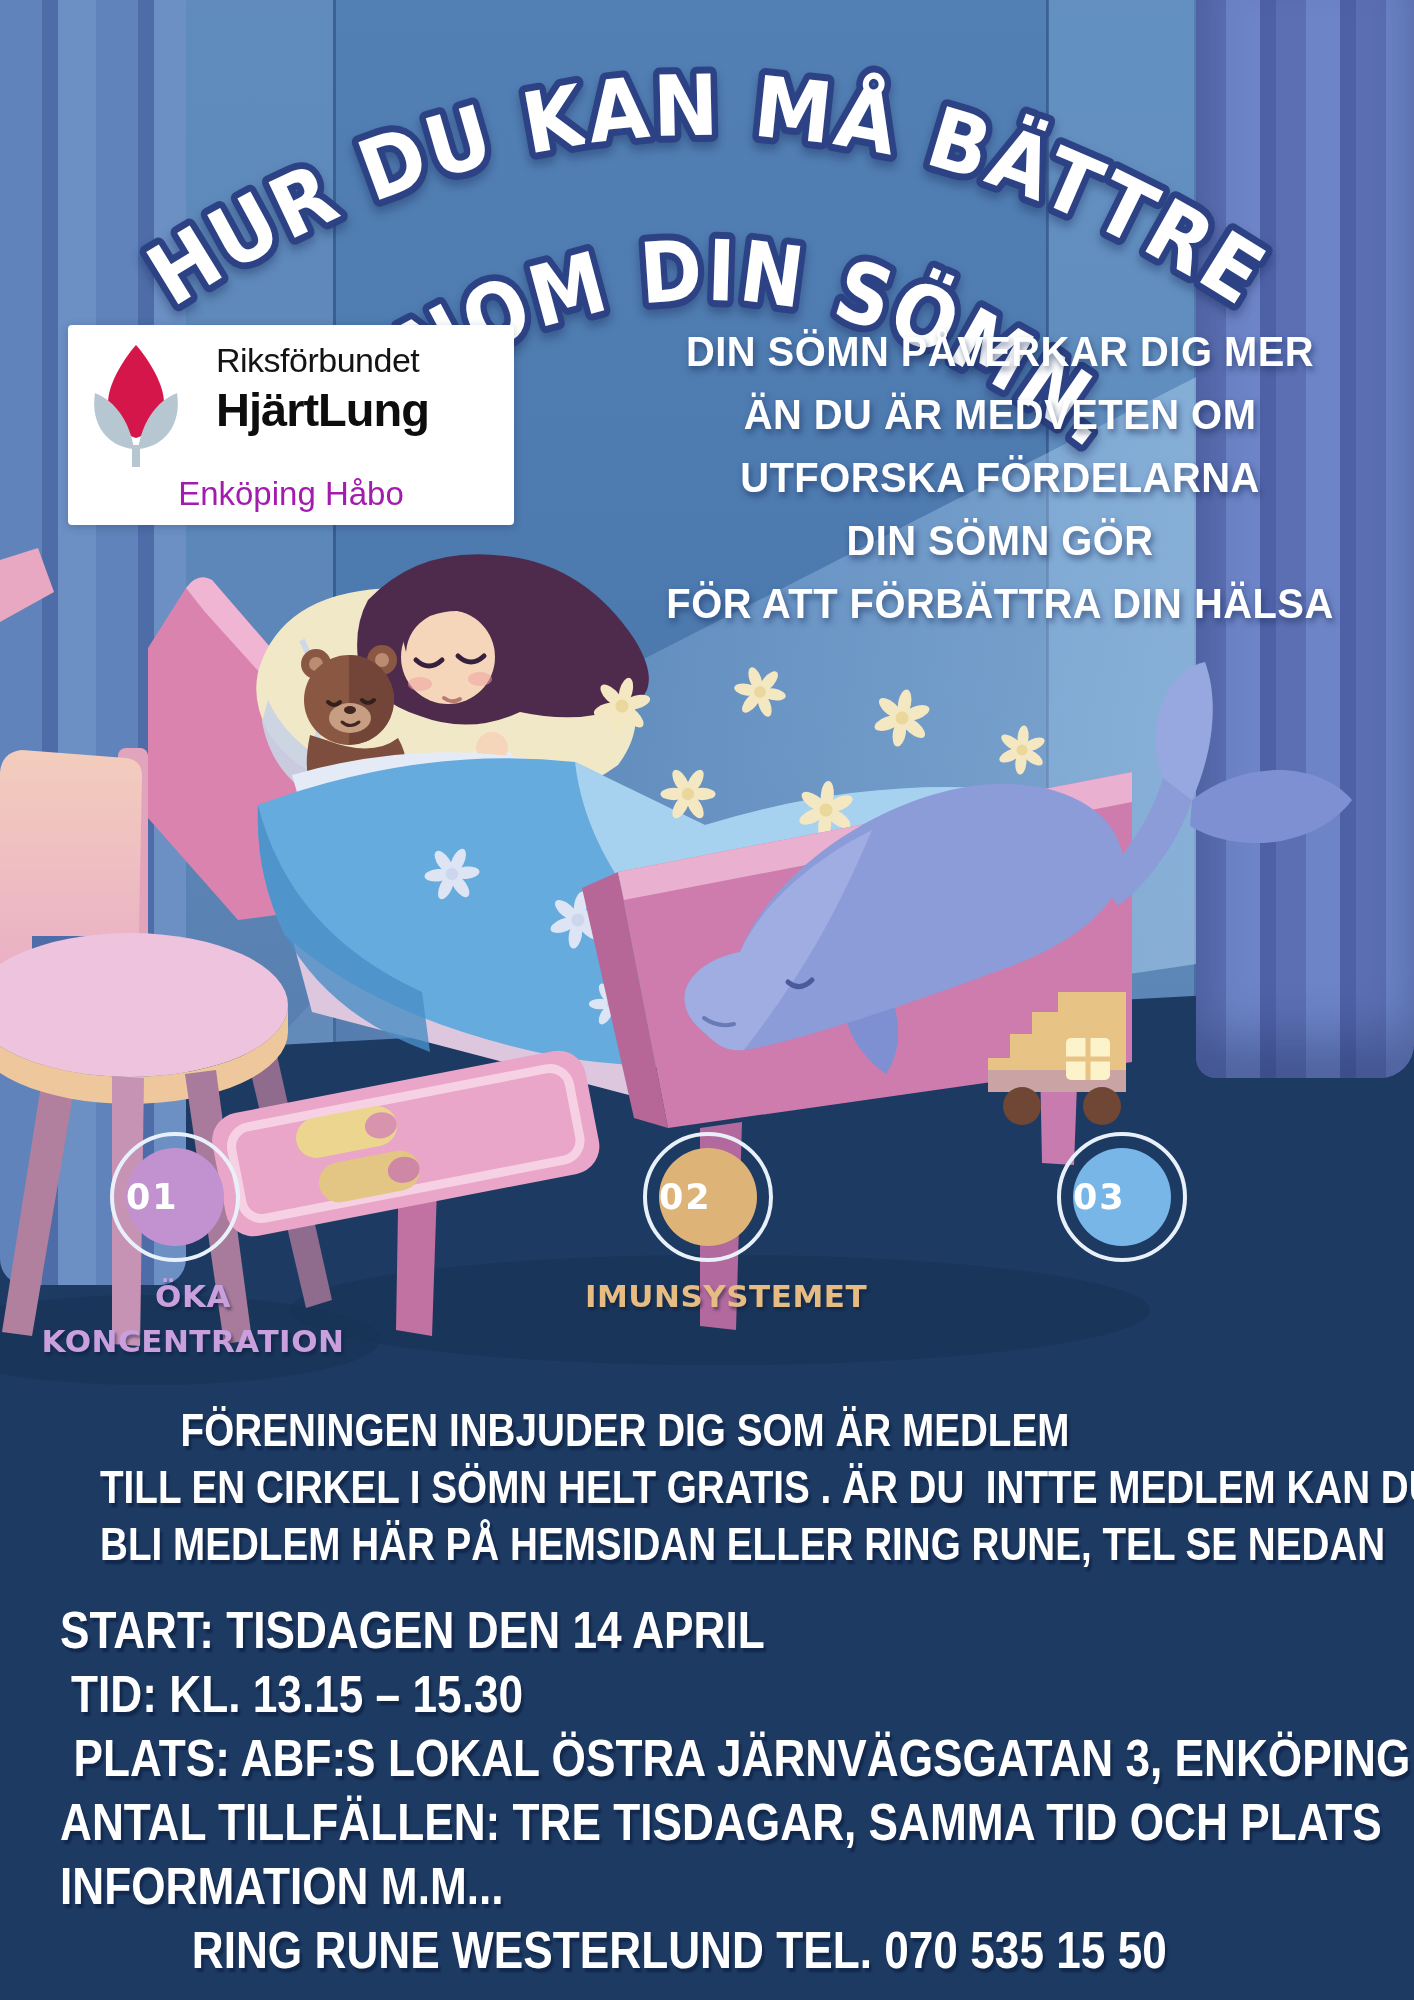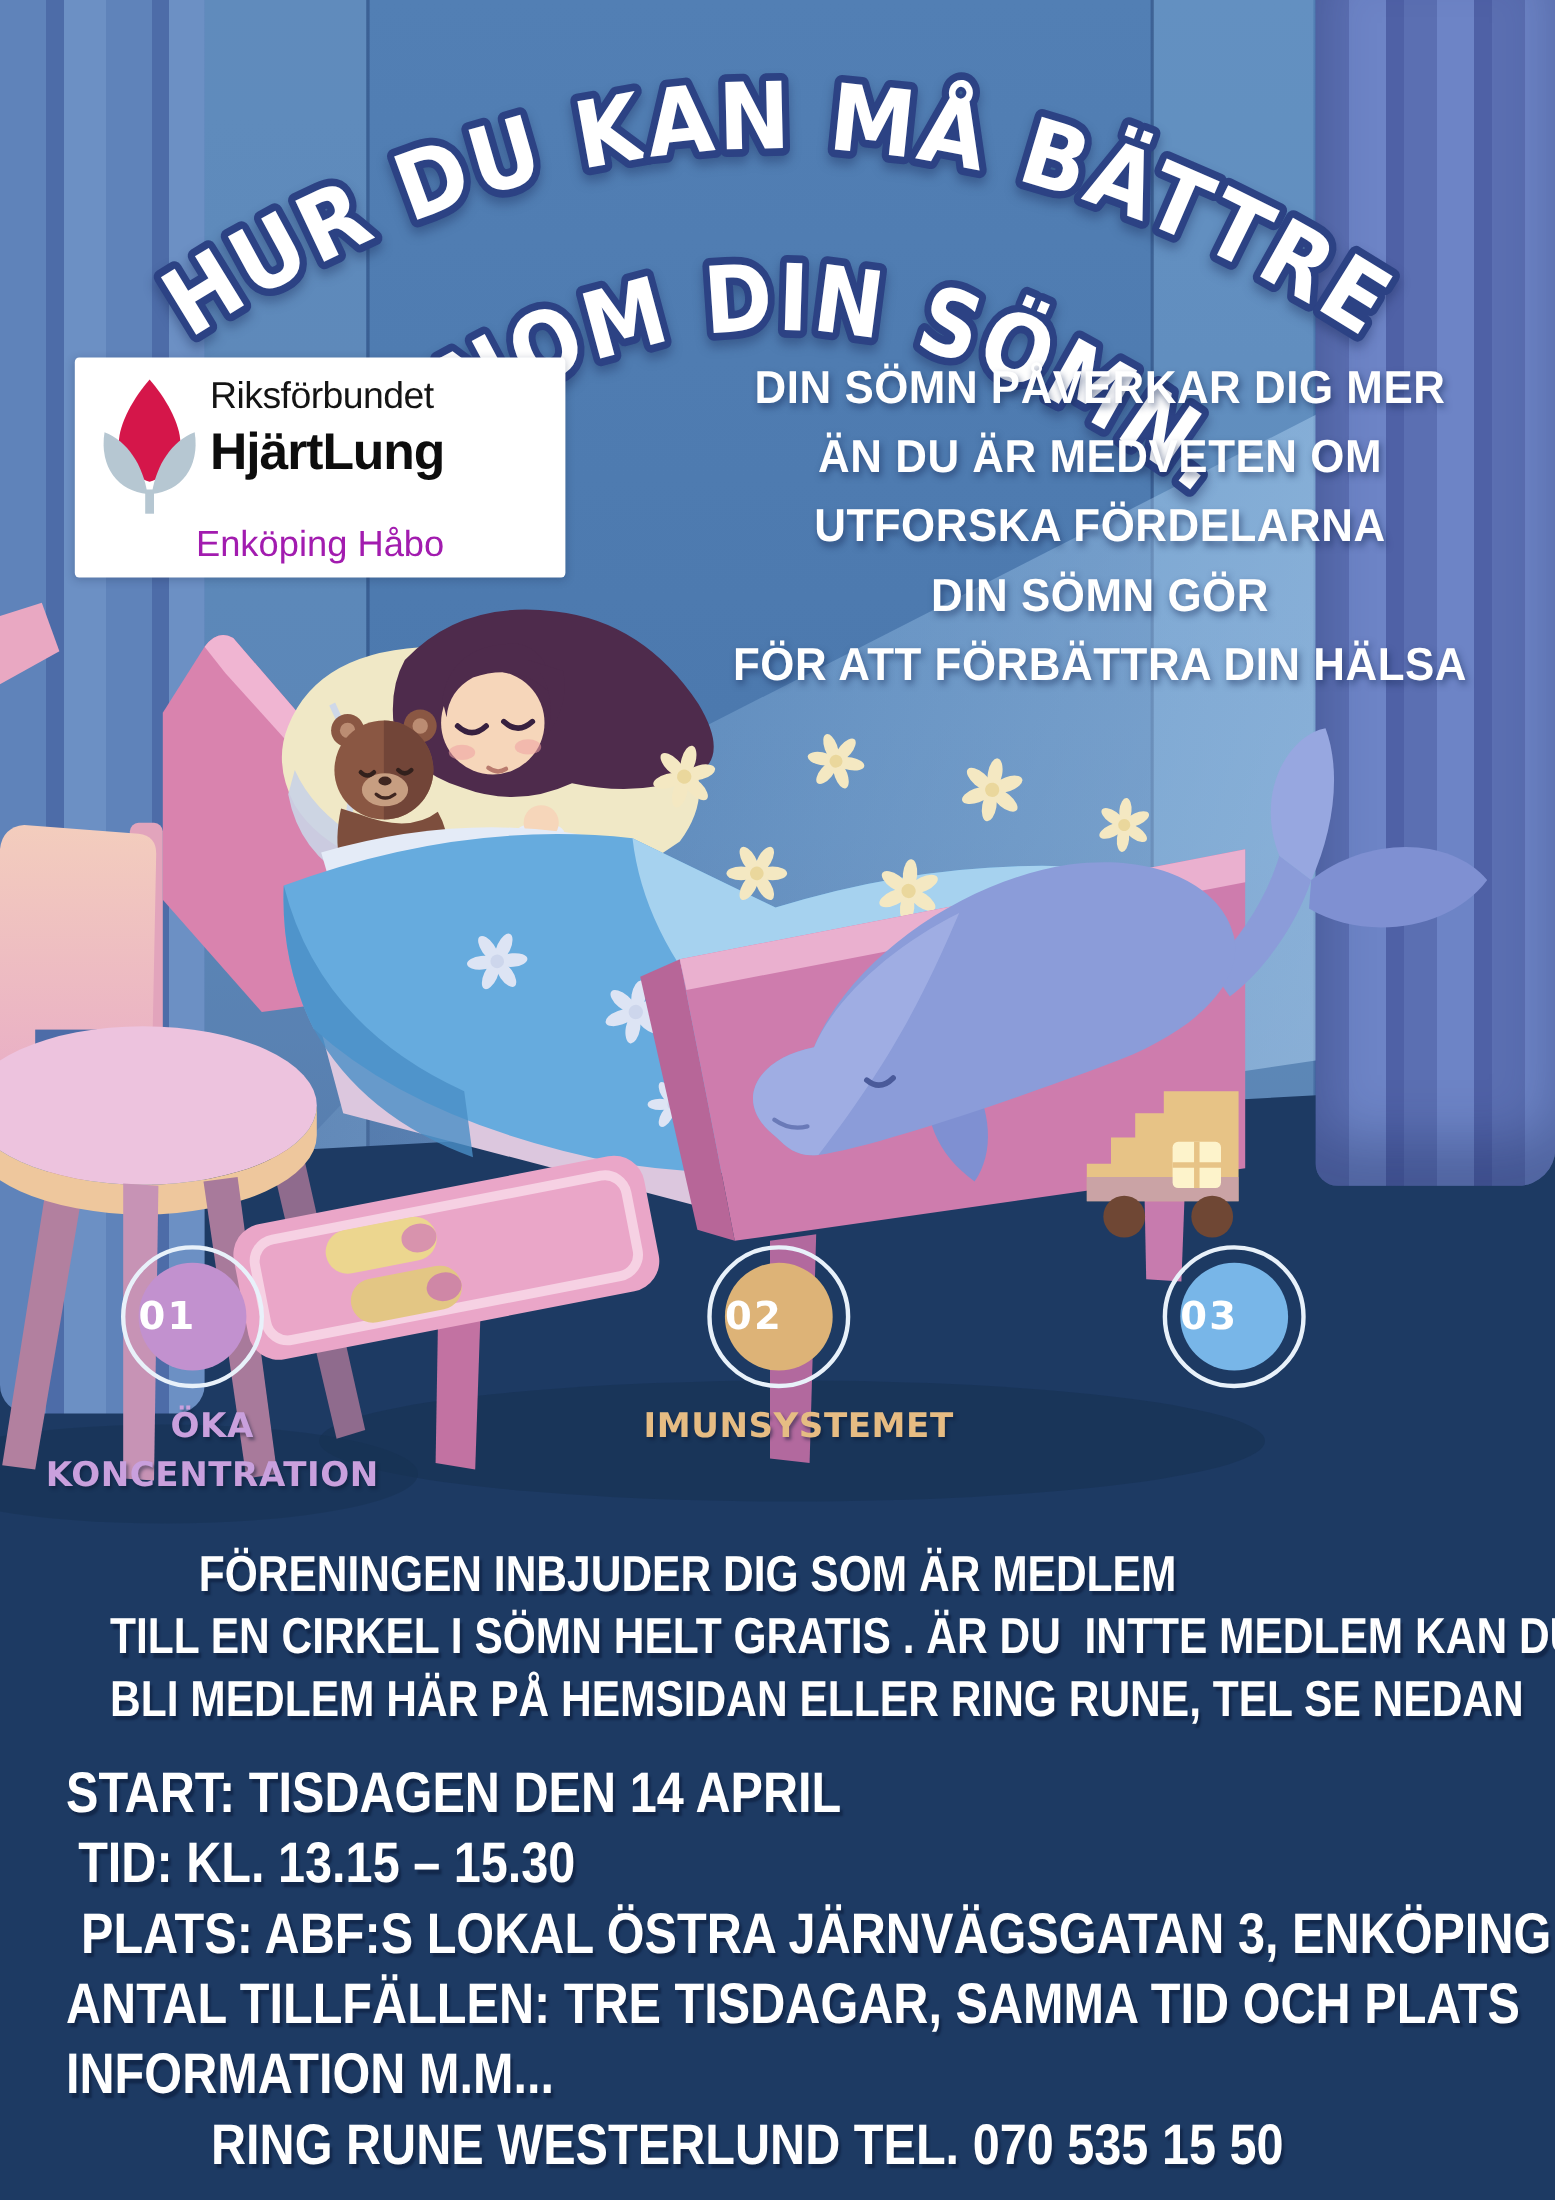--- a/index.html
+++ b/index.html
@@ -36,21 +36,21 @@
   }
   .scene{left:0;top:0;pointer-events:none;}
   
   .title-svg{left:0;top:0;filter:drop-shadow(0 6px 5px rgba(18,32,76,.35));}
   .title-text{font-family:"DejaVu Sans",sans-serif;font-weight:700;font-size:84px;
     fill:#ffffff;stroke:#2c4284;stroke-width:14px;stroke-linejoin:round;paint-order:stroke fill;letter-spacing:3px;}
   
   .logo-card{left:68px;top:325px;width:446px;height:200px;background:#fff;border-radius:4px;
     box-shadow:0 2px 8px rgba(20,35,70,.25);}
   .logo-row{display:flex;align-items:flex-start;padding:16px 10px 0 20px;}
-  .logo-names{margin-left:7px;}
+  .logo-names{margin-left:32px;}
   .logo-n1{font-size:34px;font-weight:400;color:#141414;letter-spacing:-.5px;}
   .logo-n2{font-size:47px;font-weight:700;color:#0d0d0d;letter-spacing:-1px;margin-top:2px;}
   .logo-region{text-align:center;font-size:33px;font-weight:400;color:#a21caf;margin-top:4px;}
   
   .intro{left:600px;top:320px;width:800px;text-align:center;color:#fff;}
   .intro-line{font-weight:700;font-size:42px;line-height:63px;letter-spacing:.5px;
     transform:scaleX(.95);transform-origin:center;white-space:nowrap;
     text-shadow:2px 4px 7px rgba(22,42,88,.55);}
   
   .benefit{top:1132px;width:460px;display:flex;flex-direction:column;align-items:center;transform:translateX(-50%);}

